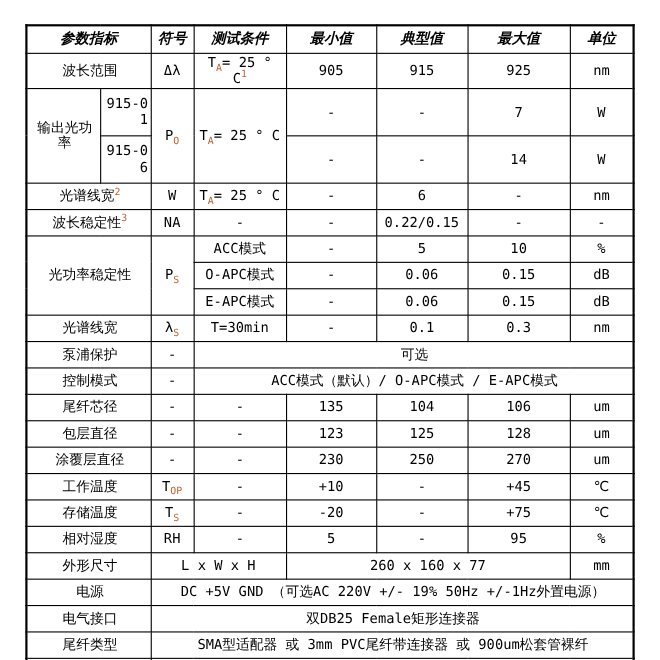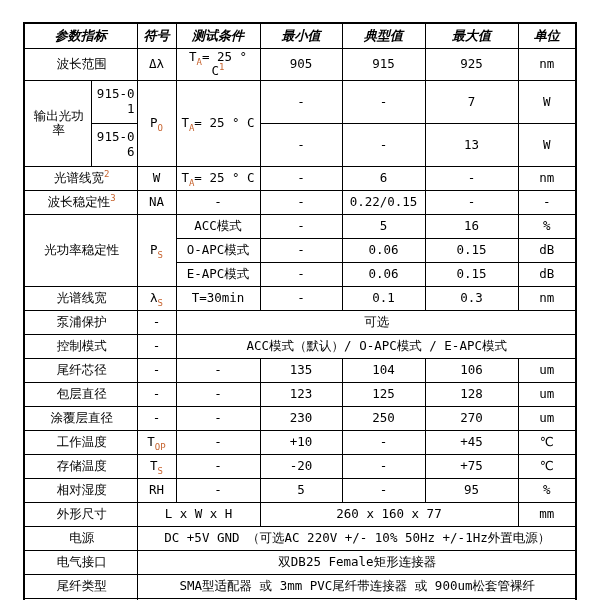--- a/index.html
+++ b/index.html
@@ -59,21 +59,21 @@
     <td rowspan="2"><span>T</span><sub class="ss">A</sub><span>= 25 ° C</span></td>
     <td>-</td>
     <td>-</td>
     <td>7</td>
     <td>W</td>
   </tr>
   <tr class="tall">
     <td class="model">915-06</td>
     <td>-</td>
     <td>-</td>
-    <td>13</td>
+    <td>14</td>
     <td>W</td>
   </tr>
 
   <tr>
     <td colspan="2" class="l"><span>光谱线宽</span><sup class="ss">2</sup></td>
     <td>W</td>
     <td><span>T</span><sub class="ss">A</sub><span>= 25 ° C</span></td>
     <td>-</td>
     <td>6</td>
     <td>-</td>
@@ -89,21 +89,21 @@
     <td>-</td>
     <td>-</td>
   </tr>
 
   <tr>
     <td rowspan="3" colspan="2" class="l">光功率稳定性</td>
     <td rowspan="3"><span>P</span><sub class="ss">S</sub></td>
     <td>ACC模式</td>
     <td>-</td>
     <td>5</td>
-    <td>16</td>
+    <td>10</td>
     <td>%</td>
   </tr>
   <tr>
     <td>O-APC模式</td>
     <td>-</td>
     <td>0.06</td>
     <td>0.15</td>
     <td>dB</td>
   </tr>
   <tr>
@@ -194,21 +194,21 @@
 
   <tr>
     <td colspan="2" class="l">外形尺寸</td>
     <td colspan="2">L x W x H</td>
     <td colspan="3">260 x 160 x 77</td>
     <td>mm</td>
   </tr>
 
   <tr>
     <td colspan="2" class="l">电源</td>
-    <td colspan="6" class="l">DC +5V GND （可选AC 220V +/- 10% 50Hz +/-1Hz外置电源）</td>
+    <td colspan="6" class="l">DC +5V GND （可选AC 220V +/- 19% 50Hz +/-1Hz外置电源）</td>
   </tr>
   <tr>
     <td colspan="2" class="l">电气接口</td>
     <td colspan="6" class="l">双DB25 Female矩形连接器</td>
   </tr>
   <tr>
     <td colspan="2" class="l">尾纤类型</td>
     <td colspan="6" class="l">SMA型适配器 或 3mm PVC尾纤带连接器 或 900um松套管裸纤</td>
   </tr>
   <tr>

